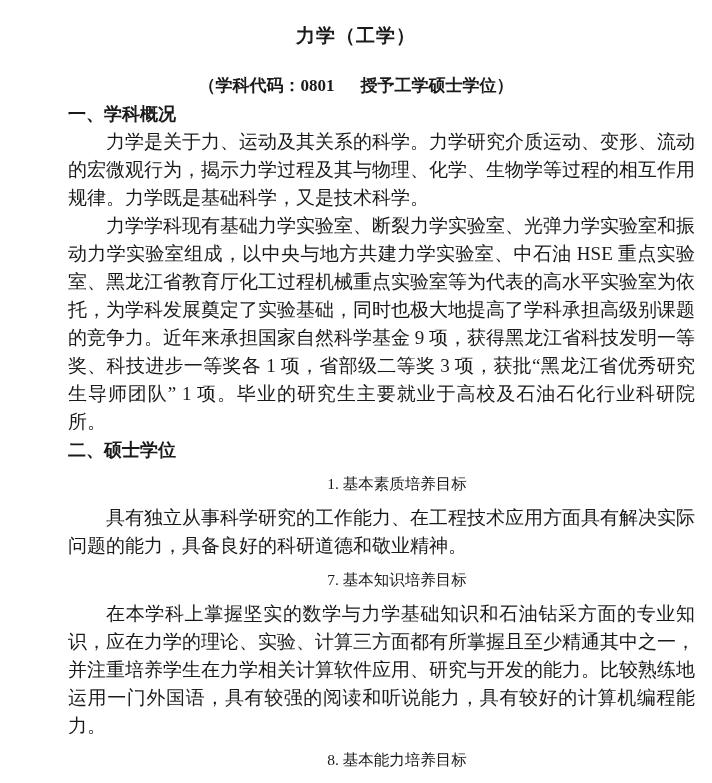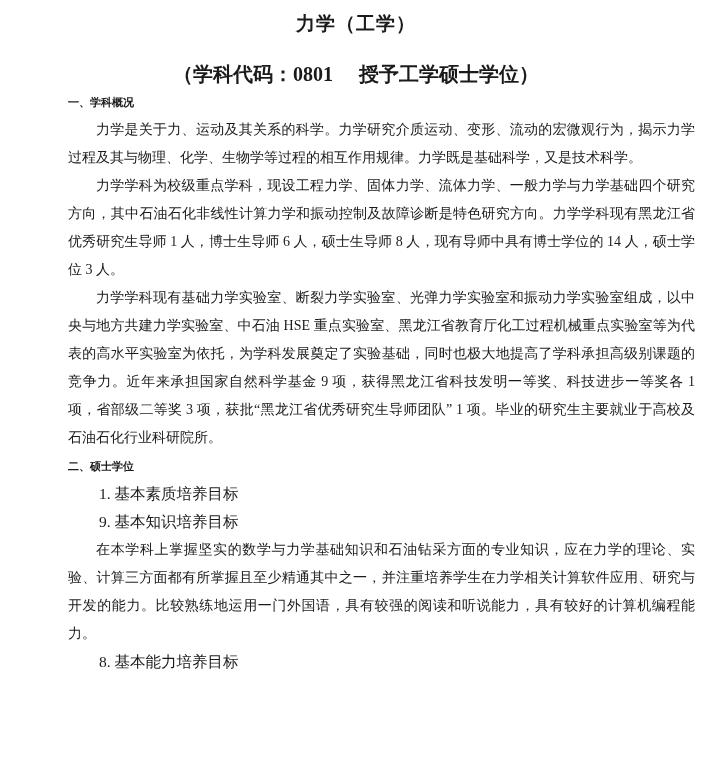--- a/index.html
+++ b/index.html
@@ -8,84 +8,84 @@
     height: 783px;
     background: #ffffff;
     font-family: "Liberation Serif", "DejaVu Serif", serif;
     color: #1a1a1a;
     overflow: hidden;
   }
   .page {
     box-sizing: border-box;
     width: 712px;
     height: 578px;
-    padding: 12px 17px 0 68px;
+    padding: 24px 17px 0 68px;
     background: #ffffff;
   }
   .doc-title {
     font-size: 19px;
     font-weight: bold;
     line-height: 24px;
     text-align: center;
     margin: 0 -17px 0 -68px; 
     letter-spacing: 1px;
   }
   .subtitle {
     margin: 30px -17px 5px -68px; 
     text-align: center;
     font-weight: bold;
-    font-size: 20px;
+    font-size: 17px;
     line-height: 16px;
   }
   .subtitle .gap { display: inline-block; width: 26px; }
   .sec-heading {
-    font-size: 11px;
+    font-size: 18px;
     font-weight: bold;
     line-height: 28px;
     margin: 0;
   }
   .sec-heading.first { margin-top: 6px; }
   .para {
-    font-size: 14px;
+    font-size: 19px;
     line-height: 28px;
     margin: 0;
     text-indent: 2em;
     text-align: justify;
   }
   .item-label {
     font-size: 15.5px;
     line-height: 28px;
-    margin: 0;
+    margin: 6px;
     text-indent: 2em;
-    text-align: left;
+    text-align: center;
   }
 </style>
 </head>
 <body>
 
 <div class="page">
 
   <h1 class="doc-title">力学（工学）</h1>
 
   <div class="subtitle">
     <span>（学科代码：0801</span><span class="gap"></span><span>授予工学硕士学位）</span>
   </div>
 
   <h2 class="sec-heading first">一、学科概况</h2>
 
   <p class="para">力学是关于力、运动及其关系的科学。力学研究介质运动、变形、流动的宏微观行为，揭示力学过程及其与物理、化学、生物学等过程的相互作用规律。力学既是基础科学，又是技术科学。</p>
 
-  <p class="para">力学学科为校级重点学科，现设工程力学、固体力学、流体力学、一般力学与力学基础四个研究方向，其中石油石化非线性计算力学和振动控制及故障诊断是特色研究方向。力学学科现有黑龙江省优秀研究生导师 1 人，博士生导师 6 人，硕士生导师 8 人，现有导师中具有博士学位的 14 人，硕士学位 3 人。</p>
 
   <p class="para">力学学科现有基础力学实验室、断裂力学实验室、光弹力学实验室和振动力学实验室组成，以中央与地方共建力学实验室、中石油 HSE 重点实验室、黑龙江省教育厅化工过程机械重点实验室等为代表的高水平实验室为依托，为学科发展奠定了实验基础，同时也极大地提高了学科承担高级别课题的竞争力。近年来承担国家自然科学基金 9 项，获得黑龙江省科技发明一等奖、科技进步一等奖各 1 项，省部级二等奖 3 项，获批“黑龙江省优秀研究生导师团队” 1 项。毕业的研究生主要就业于高校及石油石化行业科研院所。</p>
 
   <h2 class="sec-heading">二、硕士学位</h2>
 
   <p class="item-label">1. 基本素质培养目标</p>
 
+  <p class="para">具有独立从事科学研究的工作能力、在工程技术应用方面具有解决实际问题的能力，具备良好的科研道德和敬业精神。</p>
 
-  <p class="item-label">9. 基本知识培养目标</p>
+  <p class="item-label">7. 基本知识培养目标</p>
 
   <p class="para">在本学科上掌握坚实的数学与力学基础知识和石油钻采方面的专业知识，应在力学的理论、实验、计算三方面都有所掌握且至少精通其中之一，并注重培养学生在力学相关计算软件应用、研究与开发的能力。比较熟练地运用一门外国语，具有较强的阅读和听说能力，具有较好的计算机编程能力。</p>
 
   <p class="item-label">8. 基本能力培养目标</p>
 
 </div>
 
 </body></html>

